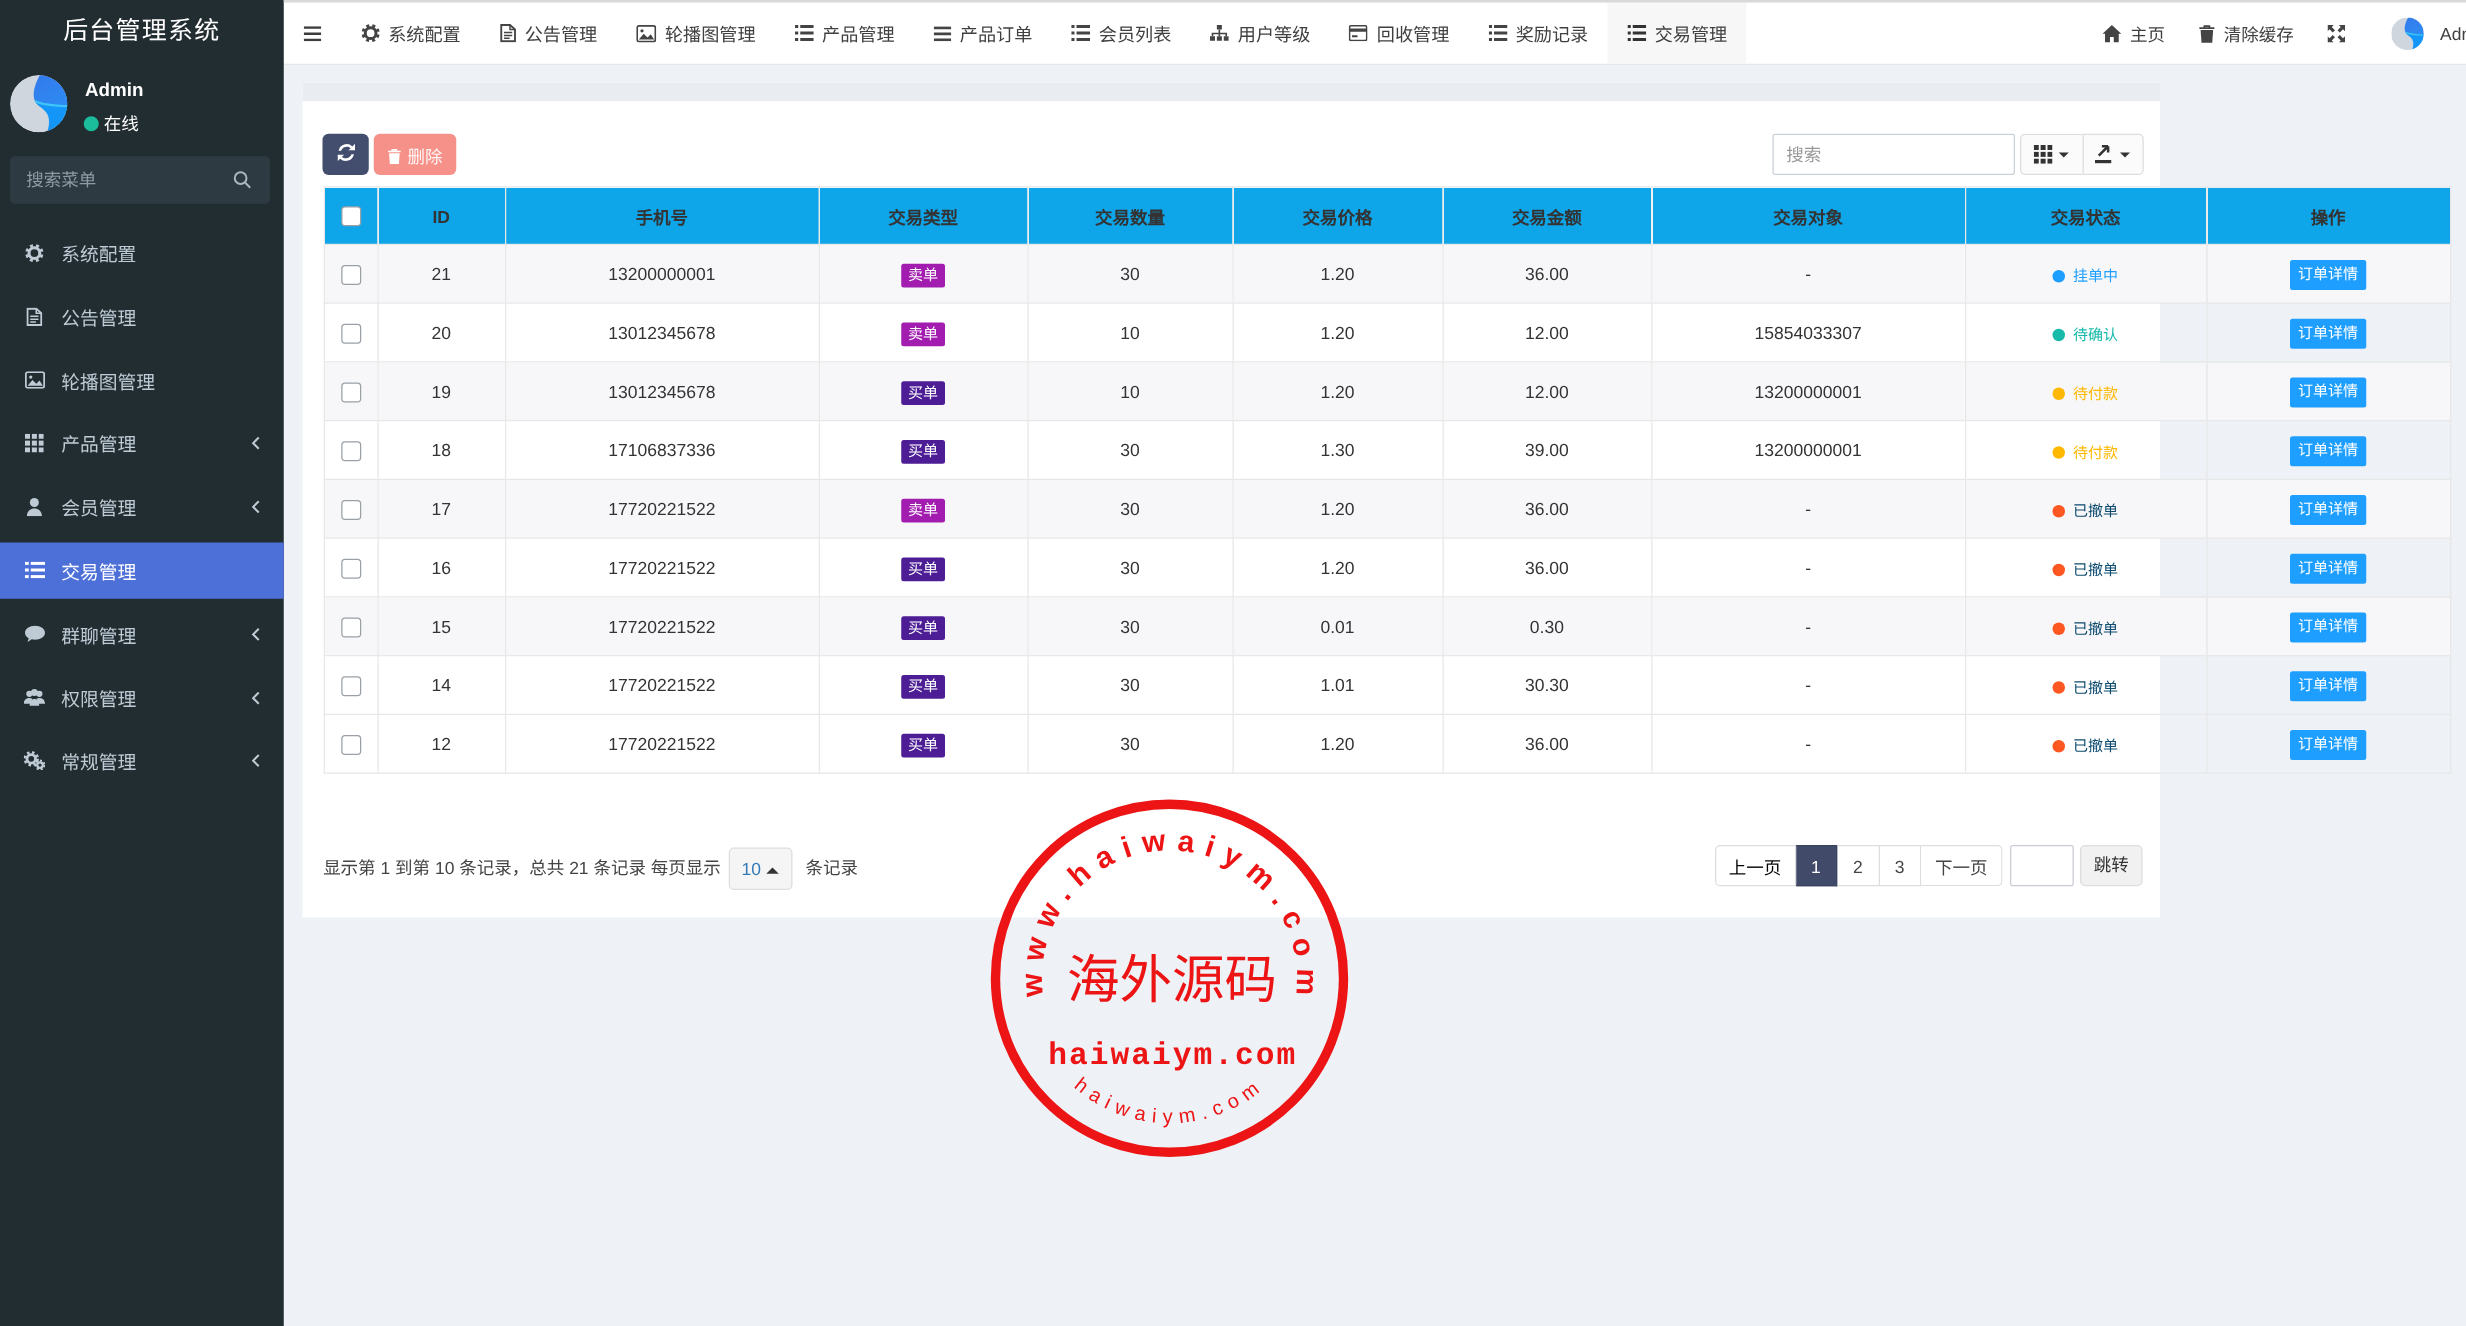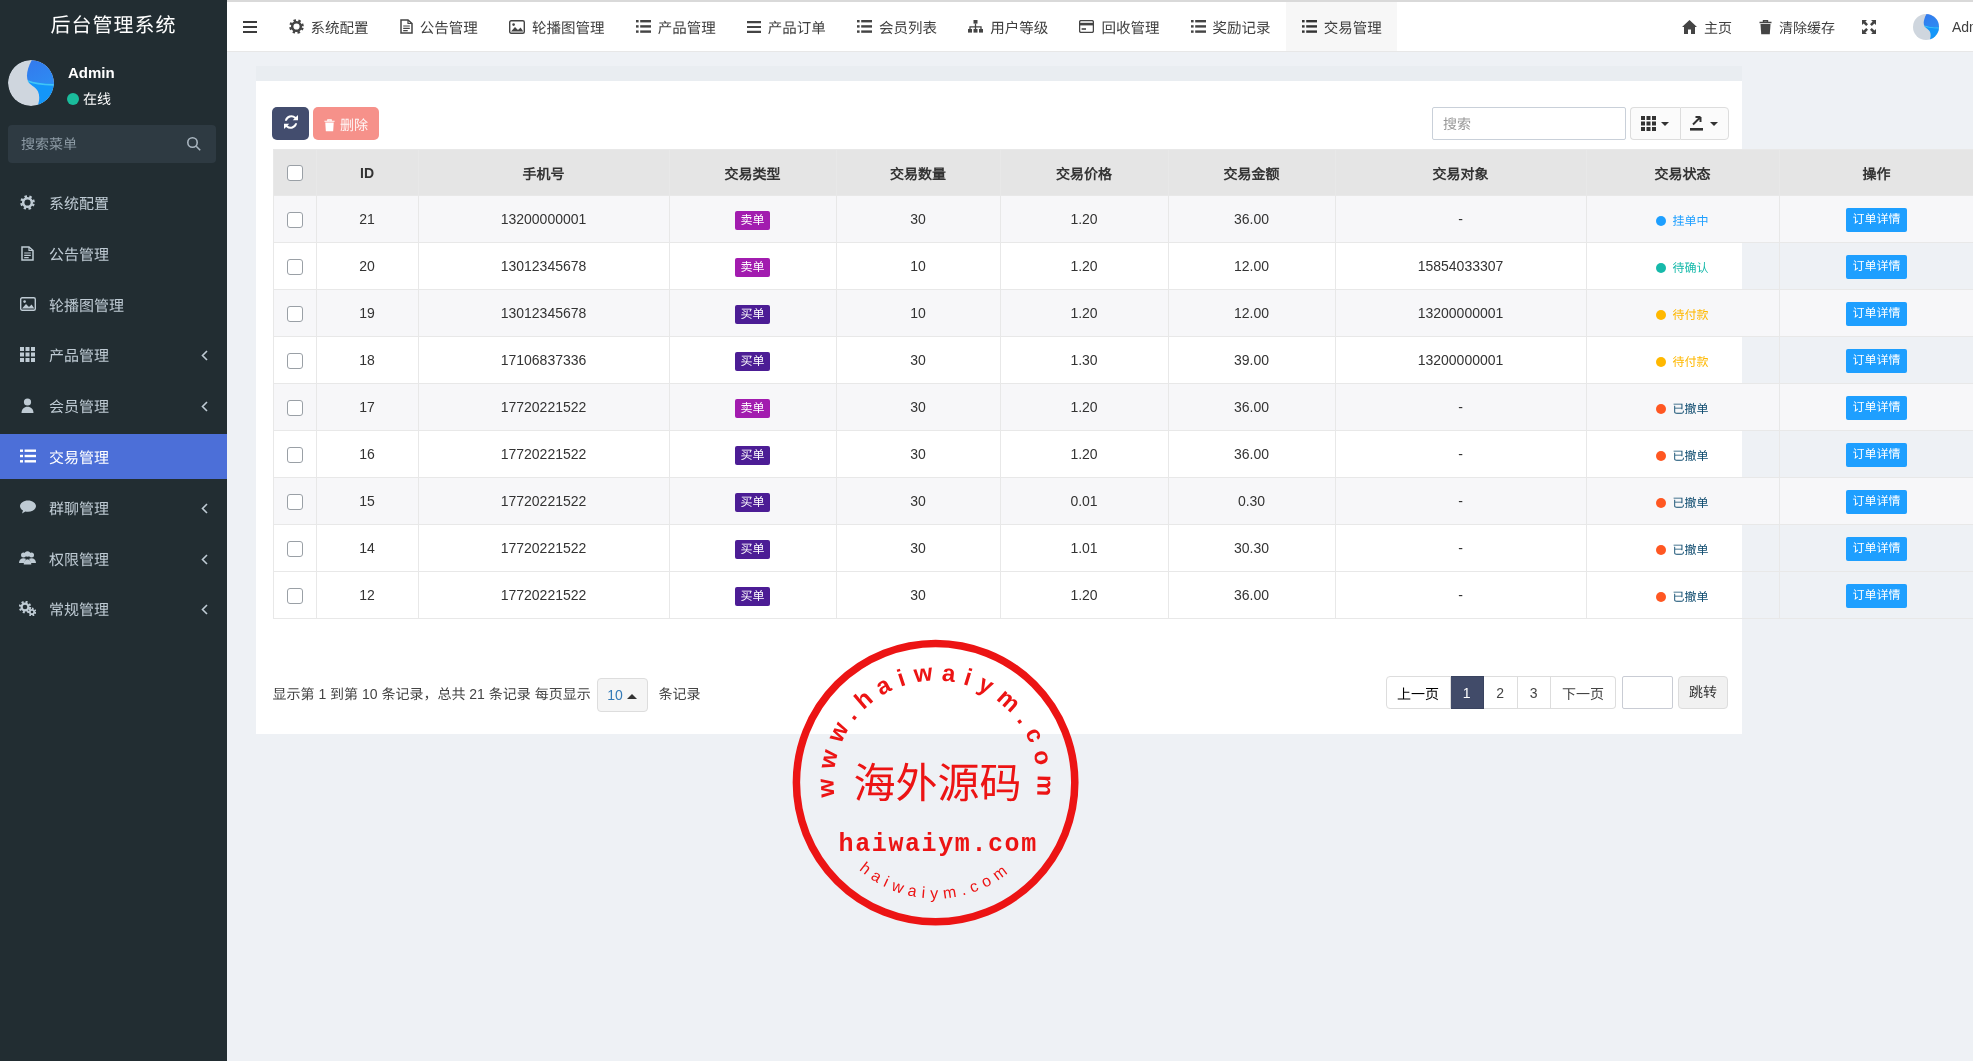--- a/index.html
+++ b/index.html
@@ -30,39 +30,39 @@
 .burger { display:flex; align-items:center; padding:0 16px; }
 .nav-tab { display:flex; align-items:center; padding:0 15.6px; font-size:14.5px; color:#404040; }
 .nav-tab .ti { margin-right:7px; display:flex; }
 .nav-tab.active { background:#f7f7f7; }
 .nav-right { position:absolute; left:1440px; top:0; height:50px; display:flex; align-items:center; }
 .nav-right .nri { display:flex; align-items:center; padding:0 15px; color:#404040; font-size:14px; white-space:nowrap; }
 .nav-right .nri .ti { margin-right:7px; display:flex; }
 
 
 #content { position:absolute; left:227px; top:52px; width:1746px; height:1009px; background:#eef1f5; }
-.card { position:absolute; left:29px; top:14px; width:1486px; height:668px; background:#fff; }
+.card { position:absolute; left:15px; top:14px; width:1486px; height:668px; background:#fff; }
 .card-head { height:15px; background:#e9edf1; }
 .card-body { position:relative; height:653px; }
 .toolbar { position:absolute; left:16px; top:26px; right:13px; height:33px; }
 .btn { border:none; border-radius:5px; height:33px; cursor:pointer; font-family:inherit; }
 .btn-refresh { position:absolute; left:0; top:0; width:37px; background:#434d6e; color:#fff; }
 .btn-del { position:absolute; left:41px; top:0; width:66px; background:#f6918a; color:rgba(255,255,255,0.92); font-size:14px; }
 .search-in { position:absolute; right:103px; top:0; width:194px; height:33px; border:1px solid #c9d0d9; border-radius:2px; padding:0 10px; font-size:14px; color:#555; font-family:inherit; }
 .search-in::placeholder { color:#999; }
 .tb-btns { position:absolute; right:0; top:0; display:flex; }
 .tb-btn { width:49.5px; height:33px; background:#fbfbfb; border:1px solid #ddd; display:flex; align-items:center; justify-content:center; gap:5px; }
 .tb-btn:first-child { border-radius:4px 0 0 4px; border-right:none; }
 .tb-btn:last-child { border-radius:0 4px 4px 0; }
 .caret-d { width:0; height:0; border-left:4px solid transparent; border-right:4px solid transparent; border-top:4px solid #333; }
 
 
 table { position:absolute; left:16.5px; top:68px; width:1701px; border-collapse:collapse; table-layout:fixed; }
 th, td { border:1px solid #e8e8e8; text-align:center; font-size:14px; overflow:hidden; }
-th { height:46px; font-weight:bold; color:#333; background:#e5e5e5; }
+th { height:46px; font-weight:bold; color:#333; background:#0ea5e9; }
 td { height:47px; color:#333; }
 tr.odd td { background:#f7f7f9; }
 .badge { display:inline-block; padding:2px 5px; border-radius:2px; color:#fff; font-size:12px; line-height:15px; vertical-align:-2px; }
 .badge.buy { background:#4c1d95; }
 .badge.sell { background:#a21caf; }
 .st { font-size:12px; }
 .st .sdot { display:inline-block; width:10px; height:10px; border-radius:50%; margin-right:6px; vertical-align:-1px; }
 .st.blue { color:#1e9fff; } .st.blue .sdot { background:#1e9fff; }
 .st.teal { color:#16b9aa; } .st.teal .sdot { background:#16b9aa; }
 .st.orange { color:#ffb800; } .st.orange .sdot { background:#ffb800; }

